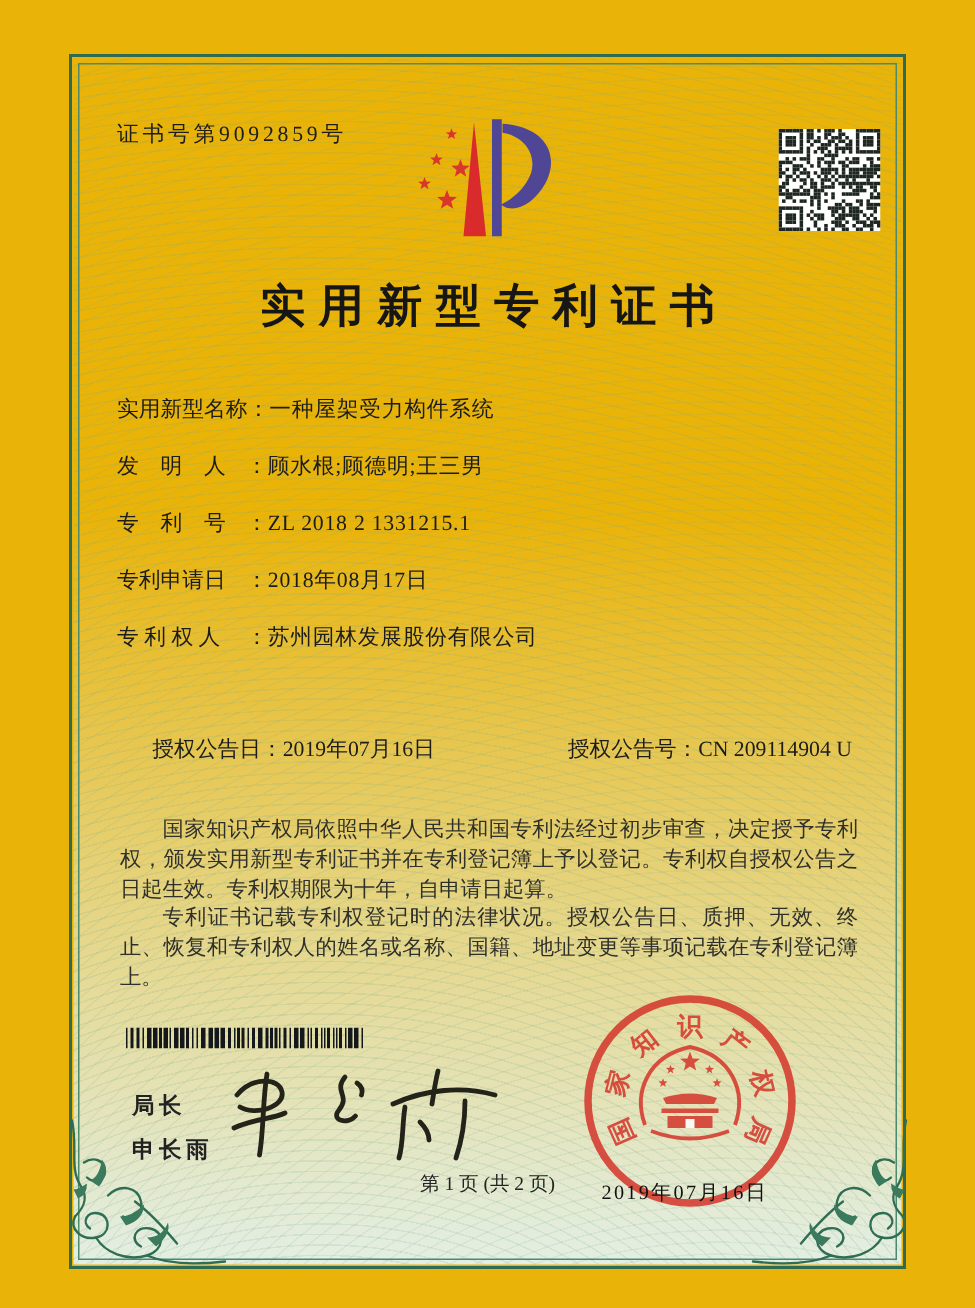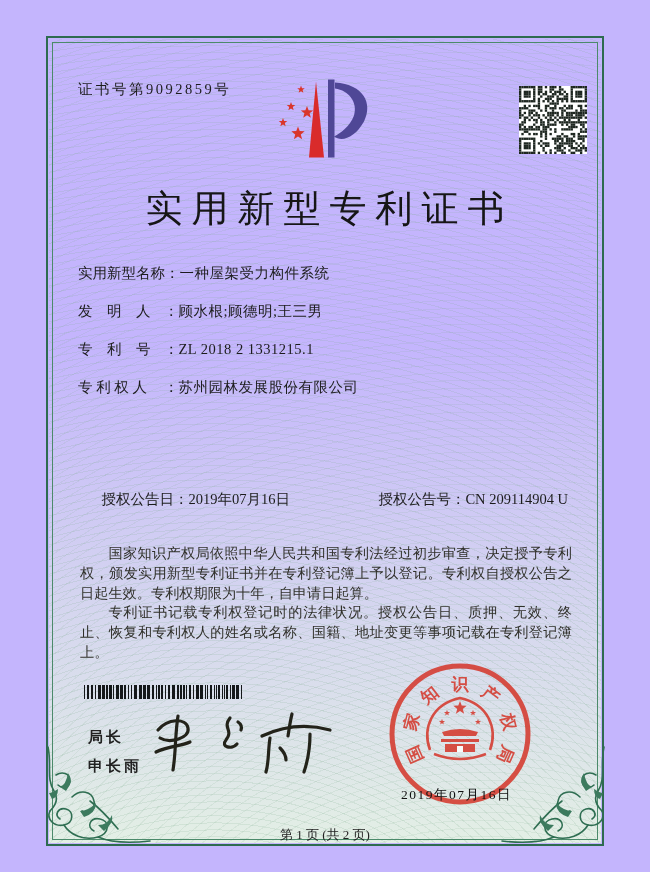--- a/index.html
+++ b/index.html
@@ -1,51 +1,51 @@
 <!DOCTYPE html>
 <html><head>
 <meta charset="utf-8">
 <style>
   html,body{margin:0;padding:0;background:#9a9a9a;}
-  .page{position:relative;width:650px;height:872px;margin:0 auto;background:#c4b5fd;
+  .page{position:relative;width:650px;height:872px;margin:0 auto;background:#eab308;
         font-family:"Liberation Serif","DejaVu Serif",serif;color:#222;overflow:hidden;}
   
   .frame{position:absolute;left:46px;top:36px;width:558px;height:810px;
          border:2.5px solid #2e6b50;box-sizing:border-box;}
   .frame-inner{position:absolute;left:4px;top:4px;right:4px;bottom:4px;
          border:1px solid #4b8a6a;}
   
   .guilloche{position:absolute;left:49px;top:39px;width:552px;height:804px;
     background:
       repeating-radial-gradient(circle at 30% 135%, rgba(120,170,135,0.16) 0 1px, transparent 1px 7px),
       repeating-radial-gradient(circle at 78% 140%, rgba(120,170,135,0.13) 0 1px, transparent 1px 8px),
       linear-gradient(180deg, rgba(234,243,235,0) 0%, rgba(234,243,235,0) 38%, rgba(226,239,228,0.55) 70%, #e3efe5 100%);
     pointer-events:none;}
   .cert-no{position:absolute;left:78px;top:80px;font-size:14.5px;letter-spacing:2.5px;color:#1d1d1d;}
   .logo{position:absolute;left:268px;top:76px;}
   .qr{position:absolute;left:519px;top:86px;}
   .title{position:absolute;left:0;top:184px;width:100%;text-align:center;
-         font-size:37px;font-weight:400;letter-spacing:9px;padding-left:9px;box-sizing:border-box;color:#161616;}
+         font-size:30px;font-weight:700;letter-spacing:9px;padding-left:9px;box-sizing:border-box;color:#161616;}
   .fields{position:absolute;left:78px;top:262px;width:470px;font-size:14.5px;color:#1c1c1c;}
   .frow{height:38px;line-height:22px;white-space:nowrap;}
   .flabel{display:inline-block;min-width:86px;}
   .fvalue{letter-spacing:0.5px;}
   .grant-row{position:absolute;left:68px;top:490px;width:500px;font-size:14.5px;
              display:flex;white-space:nowrap;color:#1c1c1c;justify-content:flex-end;}
   .grant-left{width:277px;}
   .paras{position:absolute;left:80px;top:528px;width:492px;font-size:14.2px;line-height:19.8px;
          color:#30302a;text-align:justify;margin-top:16px;}
   .paras p{margin:0;text-indent:2em;}
   .barcode{position:absolute;left:84px;top:685px;}
   .signer{position:absolute;left:88px;top:728px;font-size:15px;letter-spacing:3px;color:#222;font-weight:bold;}
   .signer div{margin-bottom:10px;}
   .signature{position:absolute;left:142px;top:702px;}
   .seal{position:absolute;left:386px;top:660px;}
   .seal-date{position:absolute;left:401px;top:786px;font-size:13.5px;letter-spacing:1.5px;color:#111;}
-  .footer{position:absolute;left:0;top:826px;width:100%;text-align:center;font-size:13px;color:#222;}
+  .footer{position:absolute;left:0;top:780px;width:100%;text-align:center;font-size:13px;color:#222;}
   .corner{position:absolute;}
   .corner.bl{left:44px;top:745px;}
   .corner.br{right:42px;top:745px;transform:scaleX(-1);}
 </style>
 </head>
 <body>
 
 <div class="page">
   <div class="guilloche"></div>
   <div class="frame">
@@ -548,20 +548,21 @@
         <rect x="26" y="28" width="1" height="1"></rect>
       </g>
   </svg>
 
   <div class="title">实用新型专利证书</div>
 
   <div class="fields">
     <div class="frow"><span class="flabel">实用新型名称</span><span>：</span><span class="fvalue">一种屋架受力构件系统</span></div>
     <div class="frow"><span class="flabel">发　明　人</span><span>：</span><span class="fvalue">顾水根;顾德明;王三男</span></div>
     <div class="frow"><span class="flabel">专　利　号</span><span>：</span><span class="fvalue">ZL 2018 2 1331215.1</span></div>
+    <div class="frow"><span class="flabel">专利申请日</span><span>：</span><span class="fvalue">2018年08月17日</span></div>
     <div class="frow"><span class="flabel">专 利 权 人</span><span>：</span><span class="fvalue">苏州园林发展股份有限公司</span></div>
   </div>
 
   <div class="grant-row">
     <div class="grant-left"><span>授权公告日</span><span>：</span><span>2019年07月16日</span></div>
     <div class="grant-right"><span>授权公告号</span><span>：</span><span>CN 209114904 U</span></div>
   </div>
 
   <div class="paras">
     <p>国家知识产权局依照中华人民共和国专利法经过初步审查，决定授予专利权，颁发实用新型专利证书并在专利登记簿上予以登记。专利权自授权公告之日起生效。专利权期限为十年，自申请日起算。</p>

